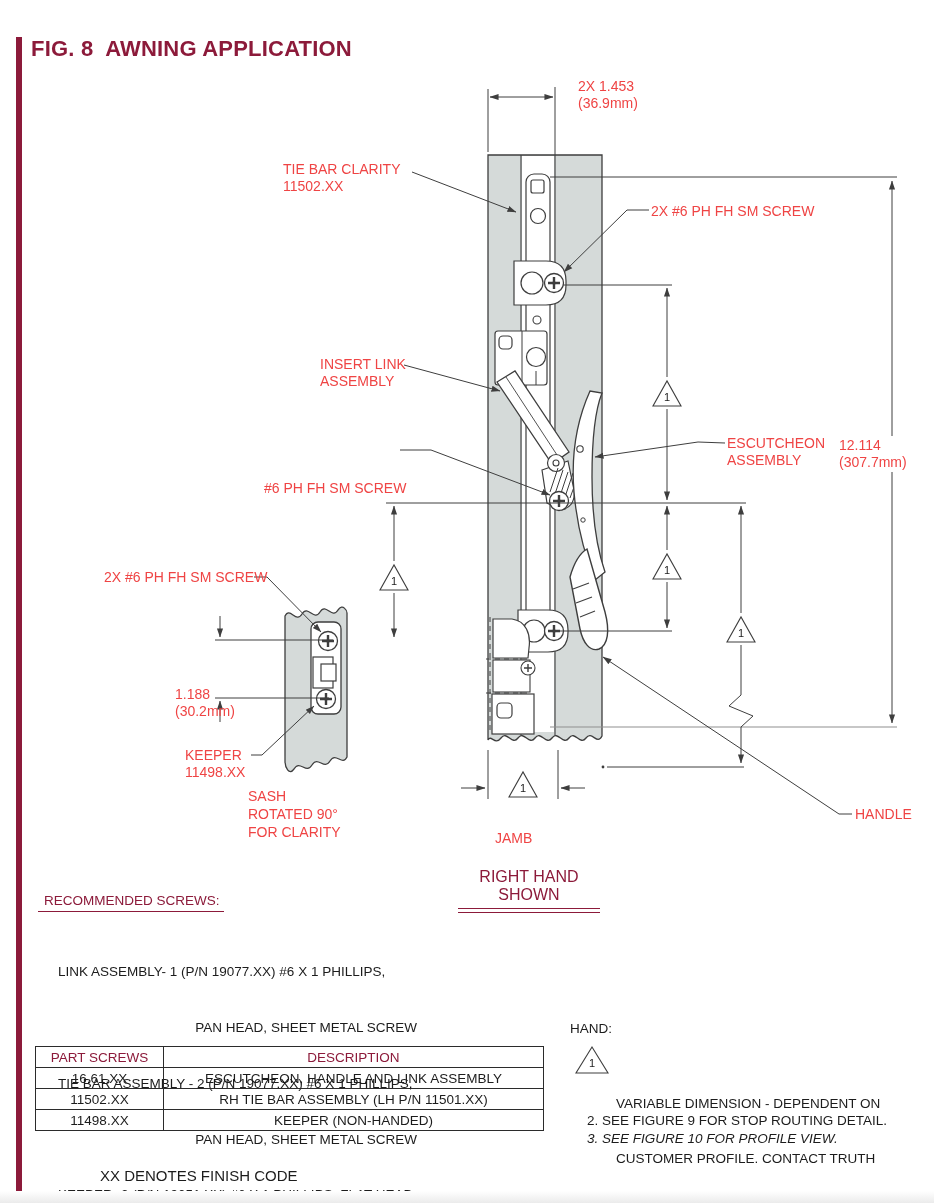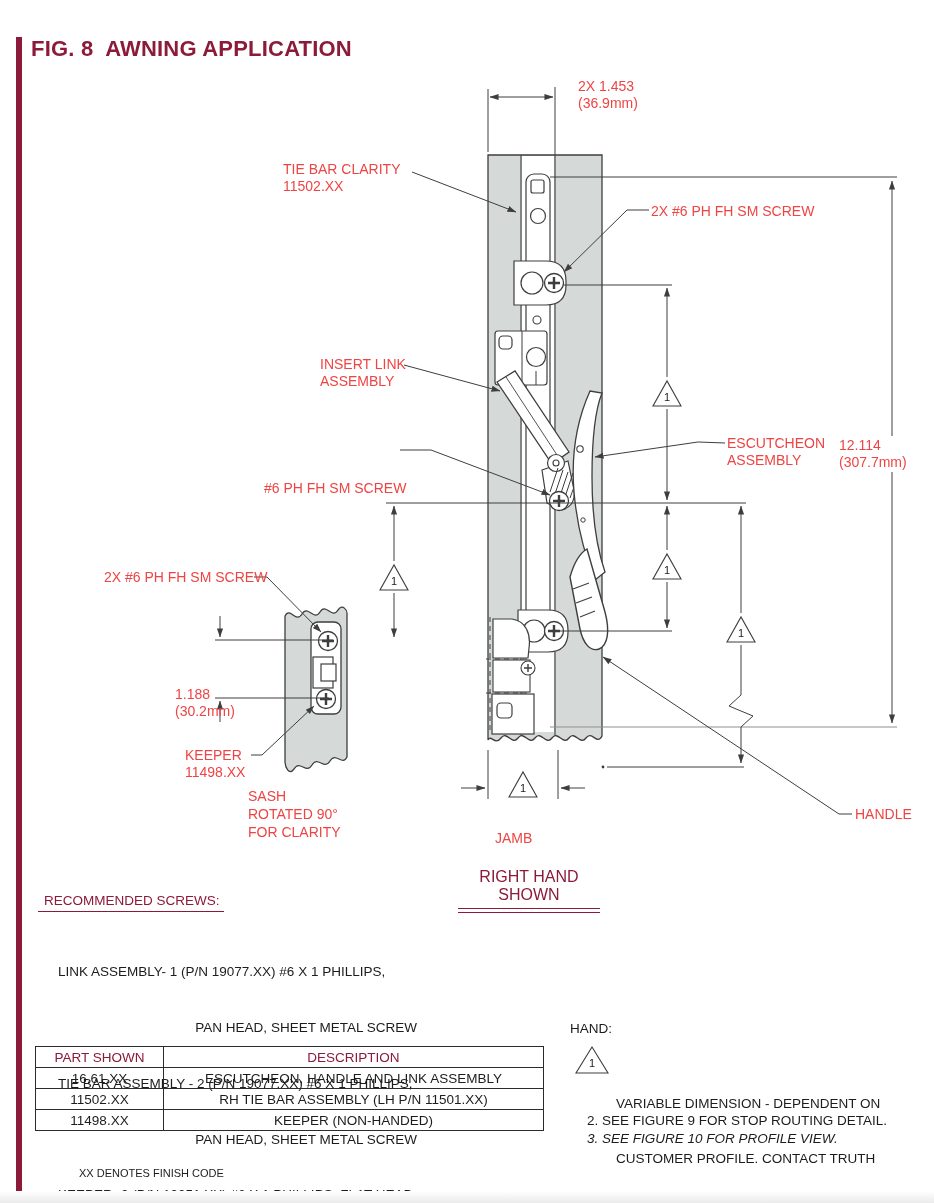--- a/index.html
+++ b/index.html
@@ -19,21 +19,21 @@
                padding:0 0 3px 6px;border-bottom:1.5px solid #8C1A3A;}
   .screw-lines{position:absolute;left:55px;top:926px;font-size:13.5px;line-height:18.6px;white-space:pre;}
   .screw-lines div{padding-left:3px;}
   .screw-lines div.ind{padding-left:78px;text-align:right;}
   table.parts{position:absolute;left:35px;top:1046px;width:509px;border-collapse:collapse;
               font-size:13.5px;table-layout:fixed;}
   table.parts th,table.parts td{border:1.3px solid #2b2b2b;text-align:center;height:20px;
               padding:0;font-weight:400;overflow:hidden;}
   table.parts th{color:#8C1A3A;}
   .col-part{width:128px;}
-  .footnote{position:absolute;left:79px;top:1167px;font-size:11px;}
+  .footnote{position:absolute;left:100px;top:1167px;font-size:15px;}
   .note-heading{position:absolute;left:570px;top:1021px;font-size:13.5px;}
   .note-var{position:absolute;left:616px;top:1058px;font-size:13.5px;line-height:18.4px;white-space:pre;}
   .note-line{position:absolute;font-size:13.5px;white-space:pre;}
   .page-marker{position:absolute;left:0px;top:1190px;font-size:12px;font-weight:700;color:#333;}
   .bottom-shade{position:absolute;left:0;right:0;bottom:0;height:12px;
                 background:linear-gradient(#ffffff,#ebebeb);}
 </style>
 </head>
 <body>
 
@@ -241,21 +241,21 @@
     
   </div>
 
   <table class="parts">
     <colgroup>
         <col class="col-part">
         <col>
       </colgroup>
     <tbody>
         <tr>
-      <th>PART SHOWN</th>
+      <th>PART SCREWS</th>
       <th>DESCRIPTION</th>
     </tr>
     <tr>
       <td>16.61.XX</td>
       <td>ESCUTCHEON, HANDLE AND LINK ASSEMBLY</td>
     </tr>
     <tr>
       <td>11502.XX</td>
       <td>RH TIE BAR ASSEMBLY (LH P/N 11501.XX)</td>
     </tr>

